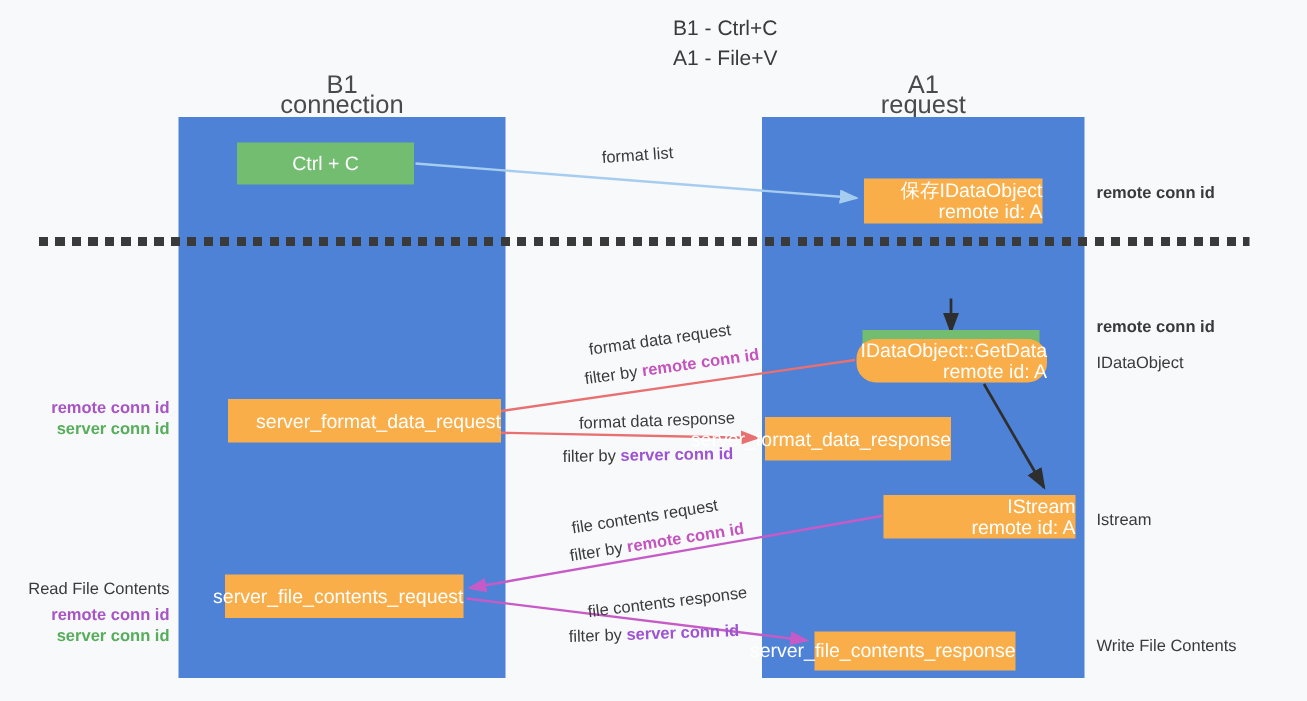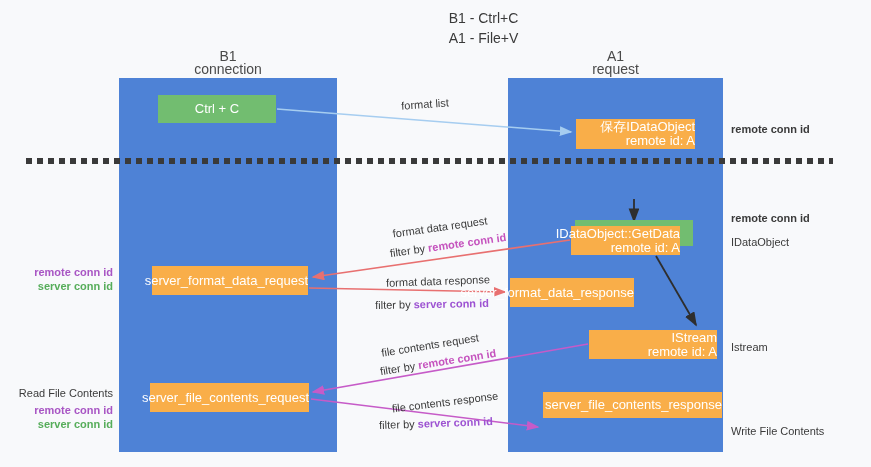--- a/index.html
+++ b/index.html
@@ -2,42 +2,42 @@
 <html><head>
 <meta charset="utf-8">
 <style>
   html,body{margin:0;padding:0;}
   body{font-family:"Liberation Sans",sans-serif;background:#f8f9fb;}
   #canvas{position:relative;width:871px;height:467px;background:#f8f9fb;overflow:hidden;}
 
   .title{position:absolute;left:0;top:8px;width:871px;text-align:center;
          font-size:14px;line-height:20px;color:#3a3a3a;padding-left:48px;}
 
-  .lane-header{position:absolute;text-align:center;font-size:14px;line-height:13px;color:#4a4a4a;}
+  .lane-header{position:absolute;text-align:center;font-size:17px;line-height:13px;color:#4a4a4a;}
   .lane-header.left{left:119px;top:50px;width:218px;}
   .lane-header.right{left:508px;top:50px;width:215px;}
 
   .lane{position:absolute;top:78px;height:374px;background:#4e82d6;}
   .lane.left{left:119px;width:218px;}
   .lane.right{left:508px;width:215px;}
 
   .box{position:absolute;display:flex;flex-direction:column;align-items:center;justify-content:center;
        color:#ffffff;font-size:13px;line-height:14px;text-align:center;}
   .box.green{background:#72bd70;}
   .box.orange{background:#f9ae49;align-items:flex-end;}
 
   #box-ctrl-c{left:158px;top:95px;width:118px;height:28px;}
   #box-ctrl-v{left:575px;top:172px;width:118px;height:26px;margin-top:48px;}
   #box-save{left:576px;top:119px;width:119px;height:30px;}
-  #box-getdata{left:571px;top:226px;width:109px;height:29px;}
-  #box-format-req{left:152px;top:266px;width:156px;height:29px;}
+  #box-getdata{left:571px;top:226px;width:127px;height:29px;border-radius:13px;}
+  #box-format-req{left:152px;top:266px;width:156px;height:29px;padding-left:26px;}
   #box-format-resp{left:510px;top:278px;width:124px;height:29px;}
   #box-istream{left:589px;top:330px;width:128px;height:29px;}
   #box-file-req{left:150px;top:383px;width:159px;height:29px;}
-  #box-file-resp{left:543px;top:392px;width:179px;height:26px;}
+  #box-file-resp{left:543px;top:421px;width:134px;height:26px;}
 
   .dashline{position:absolute;left:26px;top:158px;width:807px;height:6px;
             background:repeating-linear-gradient(90deg,#3a3a3a 0 6px,transparent 6px 11px);}
 
   svg.arrows{position:absolute;left:0;top:0;width:871px;height:467px;pointer-events:none;}
 
   .mid-label{position:absolute;font-size:11px;color:#3a3a3a;white-space:nowrap;
              transform:translate(-50%,-50%);}
   .mid-label .key{font-weight:bold;}
   .key-remote{color:#c553be;}

